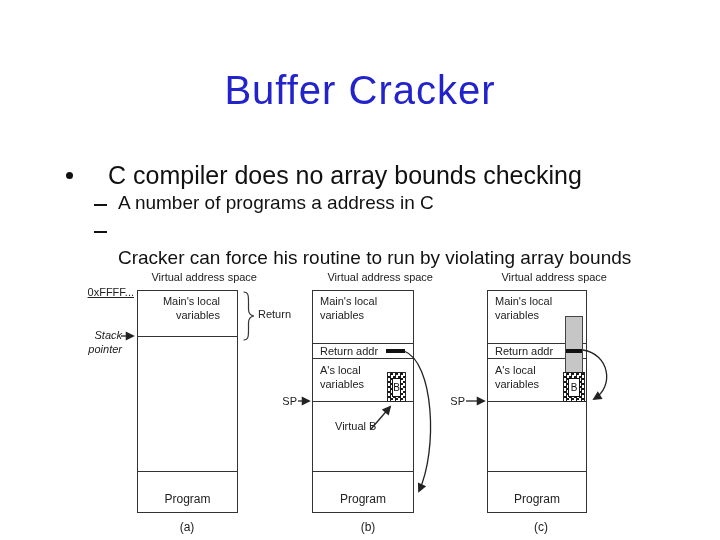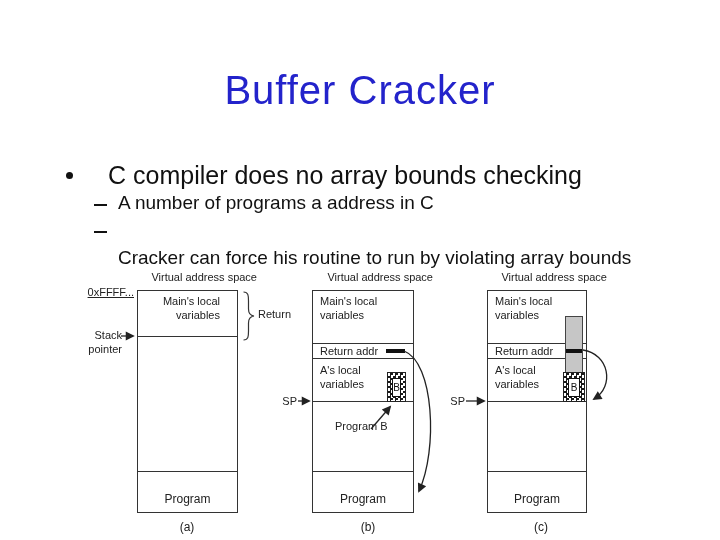--- a/index.html
+++ b/index.html
@@ -53,40 +53,40 @@
 <span class="sub-dash dash2"></span>
 <div class="sub-bullet sub2">Cracker can force his routine to run by violating array bounds</div>
 
 <div class="fig-label center" style="left:117px;top:271px;width:140px;">Virtual address space</div>
 <div class="fig-label right" style="left:62px;top:286px;width:72px;text-decoration:underline;">0xFFFF...</div>
 <div class="panel-box" style="left:137px;top:290px;width:101px;height:223px;">
   <div class="hline" style="top:45px;"></div>
   <div class="hline" style="top:180px;"></div>
 </div>
 <div class="fig-label center lh14" style="left:156px;top:294px;width:64px;">Main's local variables</div>
-<div class="fig-label center lh14" style="left:70px;top:328px;width:52px;">Stack pointer</div>
+<div class="fig-label center lh14" style="left:70px;top:328px;width:52px;font-style:italic;">Stack pointer</div>
 <div class="fig-label" style="left:258px;top:308px;">Return</div>
 <div class="program-label" style="left:137px;top:492px;width:101px;">Program</div>
 <div class="caption" style="left:147px;top:520px;">(a)</div>
 
 <div class="fig-label center" style="left:293px;top:271px;width:140px;">Virtual address space</div>
 <div class="panel-box" style="left:312px;top:290px;width:102px;height:223px;">
   <div class="hline" style="top:52px;"></div>
   <div class="hline" style="top:67px;"></div>
   <div class="hline" style="top:110px;"></div>
   <div class="hline" style="top:180px;"></div>
 </div>
 <div class="fig-label lh14" style="left:320px;top:294px;width:64px;">Main's local variables</div>
 <div class="fig-label" style="left:320px;top:345px;width:70px;">Return addr</div>
 <div class="fig-label lh14" style="left:320px;top:363px;width:64px;">A's local variables</div>
 <div class="fig-label right" style="left:278px;top:395px;width:19px;">SP</div>
 <div class="hatch" style="left:387px;top:372px;width:19px;height:30px;">
   <div class="hatch-inner">B</div>
 </div>
-<div class="fig-label" style="left:335px;top:420px;width:60px;">Program B</div>
+<div class="fig-label" style="left:335px;top:420px;width:60px;">Virtual B</div>
 <div class="program-label" style="left:312px;top:492px;width:102px;">Program</div>
 <div class="caption" style="left:328px;top:520px;">(b)</div>
 
 <div class="fig-label center" style="left:467px;top:271px;width:140px;">Virtual address space</div>
 <div class="panel-box" style="left:487px;top:290px;width:100px;height:223px;">
   <div class="hline" style="top:52px;"></div>
   <div class="hline" style="top:67px;"></div>
   <div class="hline" style="top:110px;"></div>
   <div class="hline" style="top:180px;"></div>
 </div>

